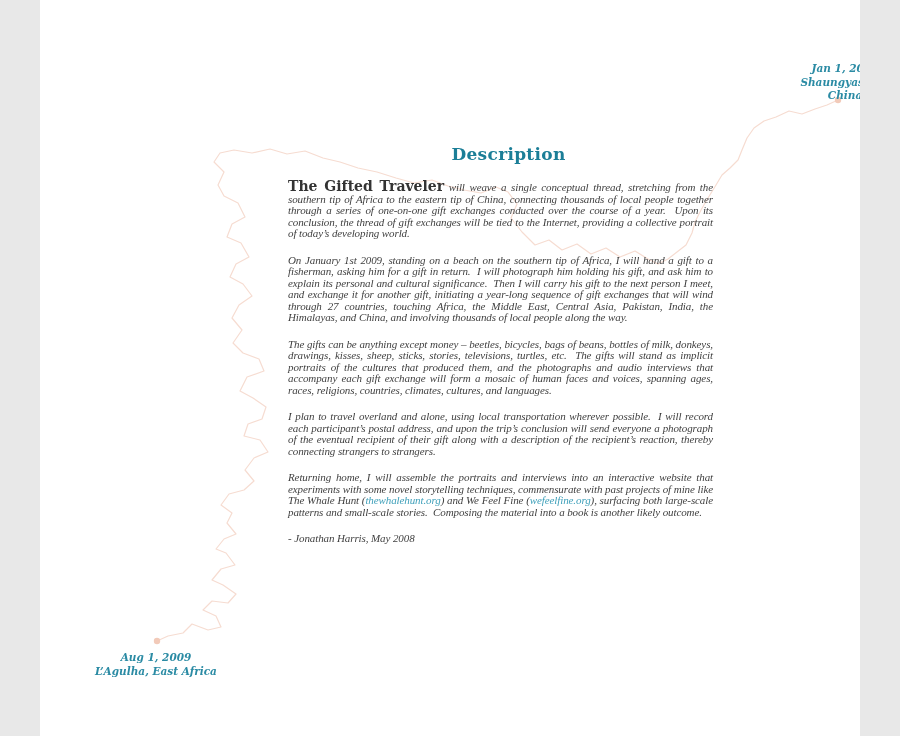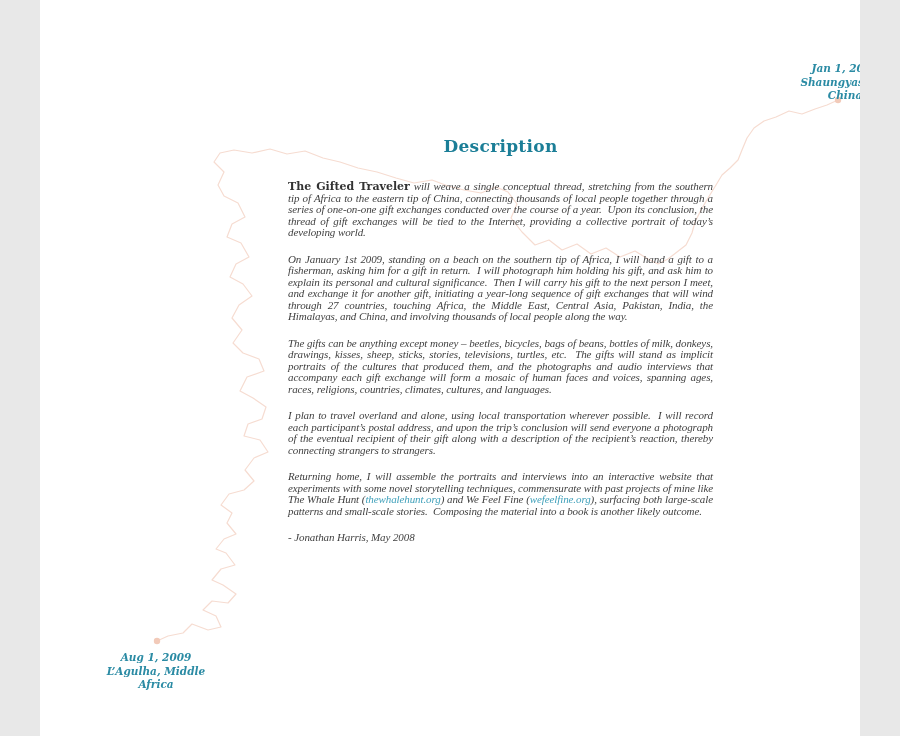--- a/index.html
+++ b/index.html
@@ -18,42 +18,42 @@
     width:820px;height:736px;
     margin:0 auto;
     background:var(--color-background);
     overflow:hidden;
     font-family:"DejaVu Serif", serif;
   }
   .route-svg{position:absolute;left:0;top:0;z-index:0;}
   .route-line{fill:none;stroke:var(--color-route);stroke-width:1.2;stroke-linecap:round;stroke-linejoin:round;}
   .route-dot{fill:var(--color-route_dot);}
   .page-title{
-    position:absolute;left:248px;top:136px;width:425px;margin:0;
+    position:absolute;left:248px;top:136px;width:425px;margin:8px;
     text-align:center;z-index:1;
     font:bold 17px/20px "DejaVu Serif", serif;
     letter-spacing:0.3px;
     color:var(--color-accent);
   }
   .doc-body{
     position:absolute;left:248px;top:181px;width:425px;z-index:1;
     color:var(--color-text);
     font:italic 11px/11.5px "Liberation Serif", serif;
     letter-spacing:-0.1px;
   }
   .doc-body p{
     margin:0 0 15px 0;
     text-align:justify;
     white-space:pre-wrap;
   }
   .doc-body p.signature{text-align:left;margin-bottom:12px;}
   .lead-bold{
     font-style:normal;font-weight:bold;
     font-family:"DejaVu Serif", serif;
-    font-size:11px;
+    font-size:14px;
     letter-spacing:0;
     color:#333333;
     margin-top:35px;
   }
   .doc-link{color:var(--color-link);text-decoration:none;cursor:pointer;}
   .map-label{
     position:absolute;z-index:1;text-align:center;
     font:italic 600 10.5px/13.5px "DejaVu Serif", serif;
     color:var(--color-label);
   }
@@ -82,16 +82,16 @@
     <p><span class="lead-bold">The Gifted Traveler</span><span> will weave a single conceptual thread, stretching from the southern tip of Africa to the eastern tip of China, connecting thousands of local people together through a series of one-on-one gift exchanges conducted over the course of a year.  Upon its conclusion, the thread of gift exchanges will be tied to the Internet, providing a collective portrait of today’s developing world.</span></p>
     <p>On January 1st 2009, standing on a beach on the southern tip of Africa, I will hand a gift to a fisherman, asking him for a gift in return.  I will photograph him holding his gift, and ask him to explain its personal and cultural significance.  Then I will carry his gift to the next person I meet, and exchange it for another gift, initiating a year-long sequence of gift exchanges that will wind through 27 countries, touching Africa, the Middle East, Central Asia, Pakistan, India, the Himalayas, and China, and involving thousands of local people along the way.</p>
     <p>The gifts can be anything except money – beetles, bicycles, bags of beans, bottles of milk, donkeys, drawings, kisses, sheep, sticks, stories, televisions, turtles, etc.  The gifts will stand as implicit portraits of the cultures that produced them, and the photographs and audio interviews that accompany each gift exchange will form a mosaic of human faces and voices, spanning ages, races, religions, countries, climates, cultures, and languages.</p>
     <p>I plan to travel overland and alone, using local transportation wherever possible.  I will record each participant’s postal address, and upon the trip’s conclusion will send everyone a photograph of the eventual recipient of their gift along with a description of the recipient’s reaction, thereby connecting strangers to strangers.</p>
     <p><span>Returning home, I will assemble the portraits and interviews into an interactive website that experiments with some novel storytelling techniques, commensurate with past projects of mine like The Whale Hunt (</span><a class="doc-link">thewhalehunt.org</a><span>) and We Feel Fine (</span><a class="doc-link">wefeelfine.org</a><span>), surfacing both large-scale patterns and small-scale stories.  Composing the material into a book is another likely outcome.</span></p>
     <p class="signature">- Jonathan Harris, May 2008</p>
   </div>
 
   <div class="map-label label-bottom-left">
     <div>Aug 1, 2009</div>
-    <div>L’Agulha, Middle Africa</div>
+    <div>L’Agulha, East Africa</div>
   </div>
 
 </div>
 
 </body></html>

